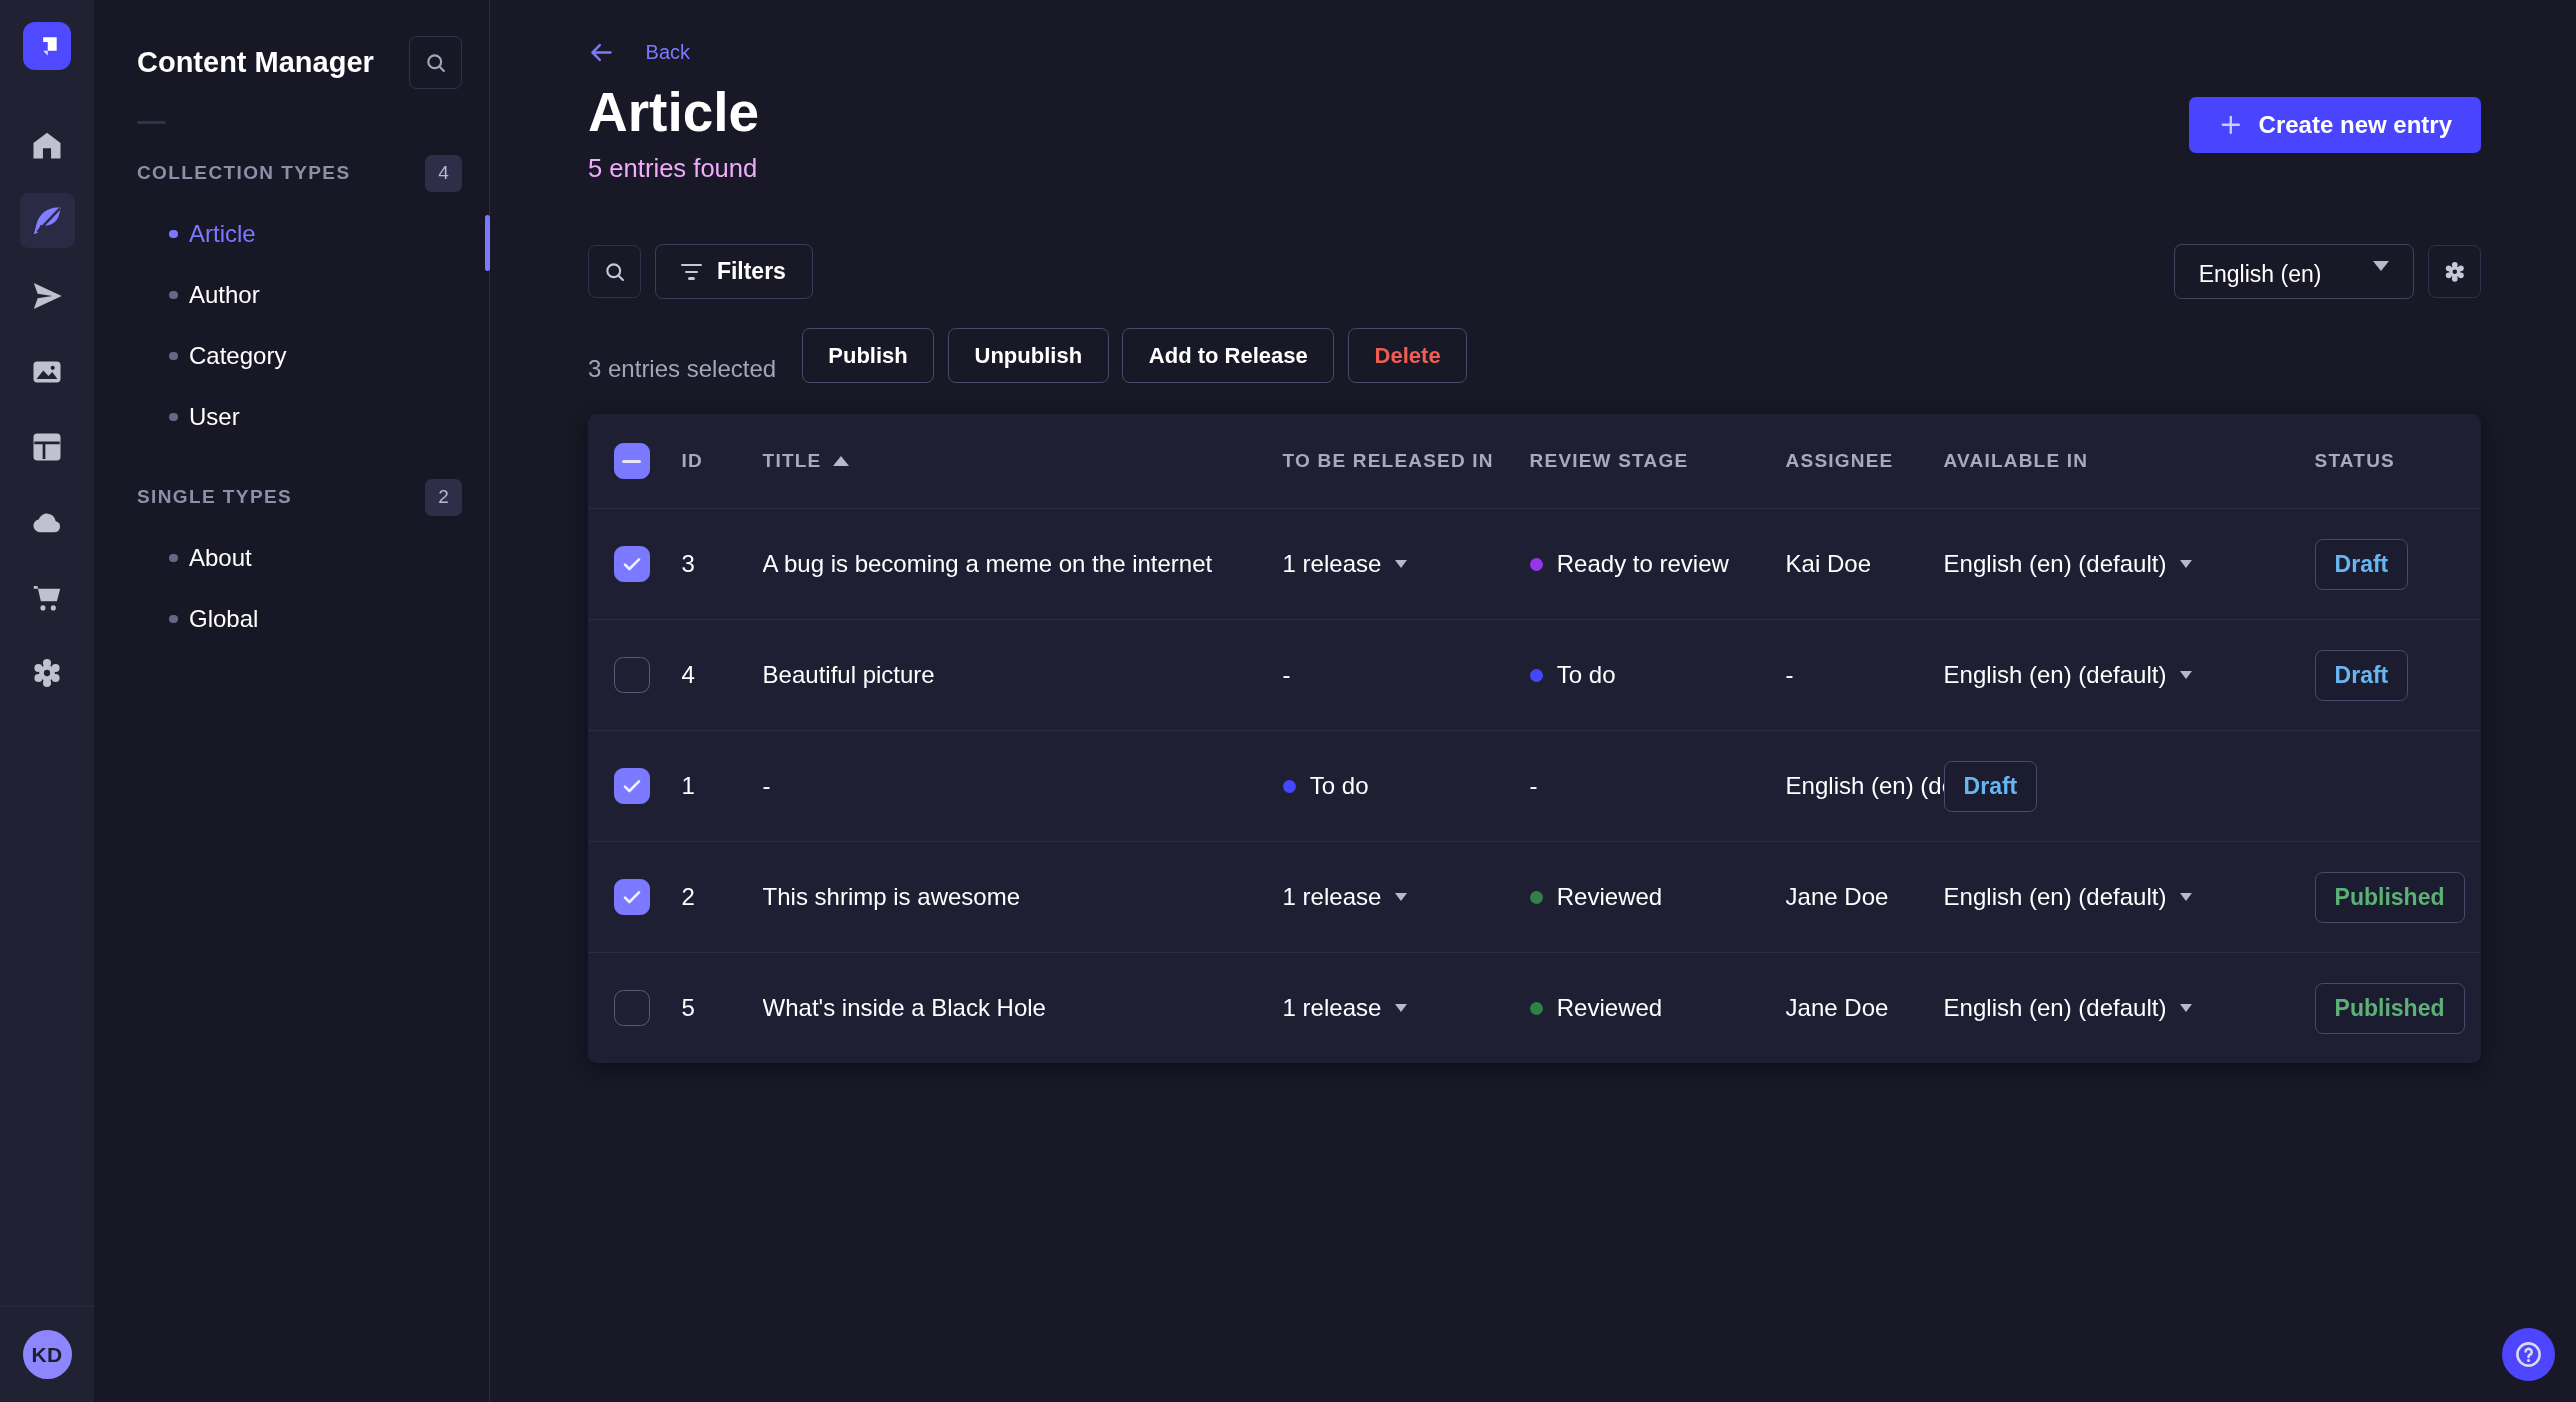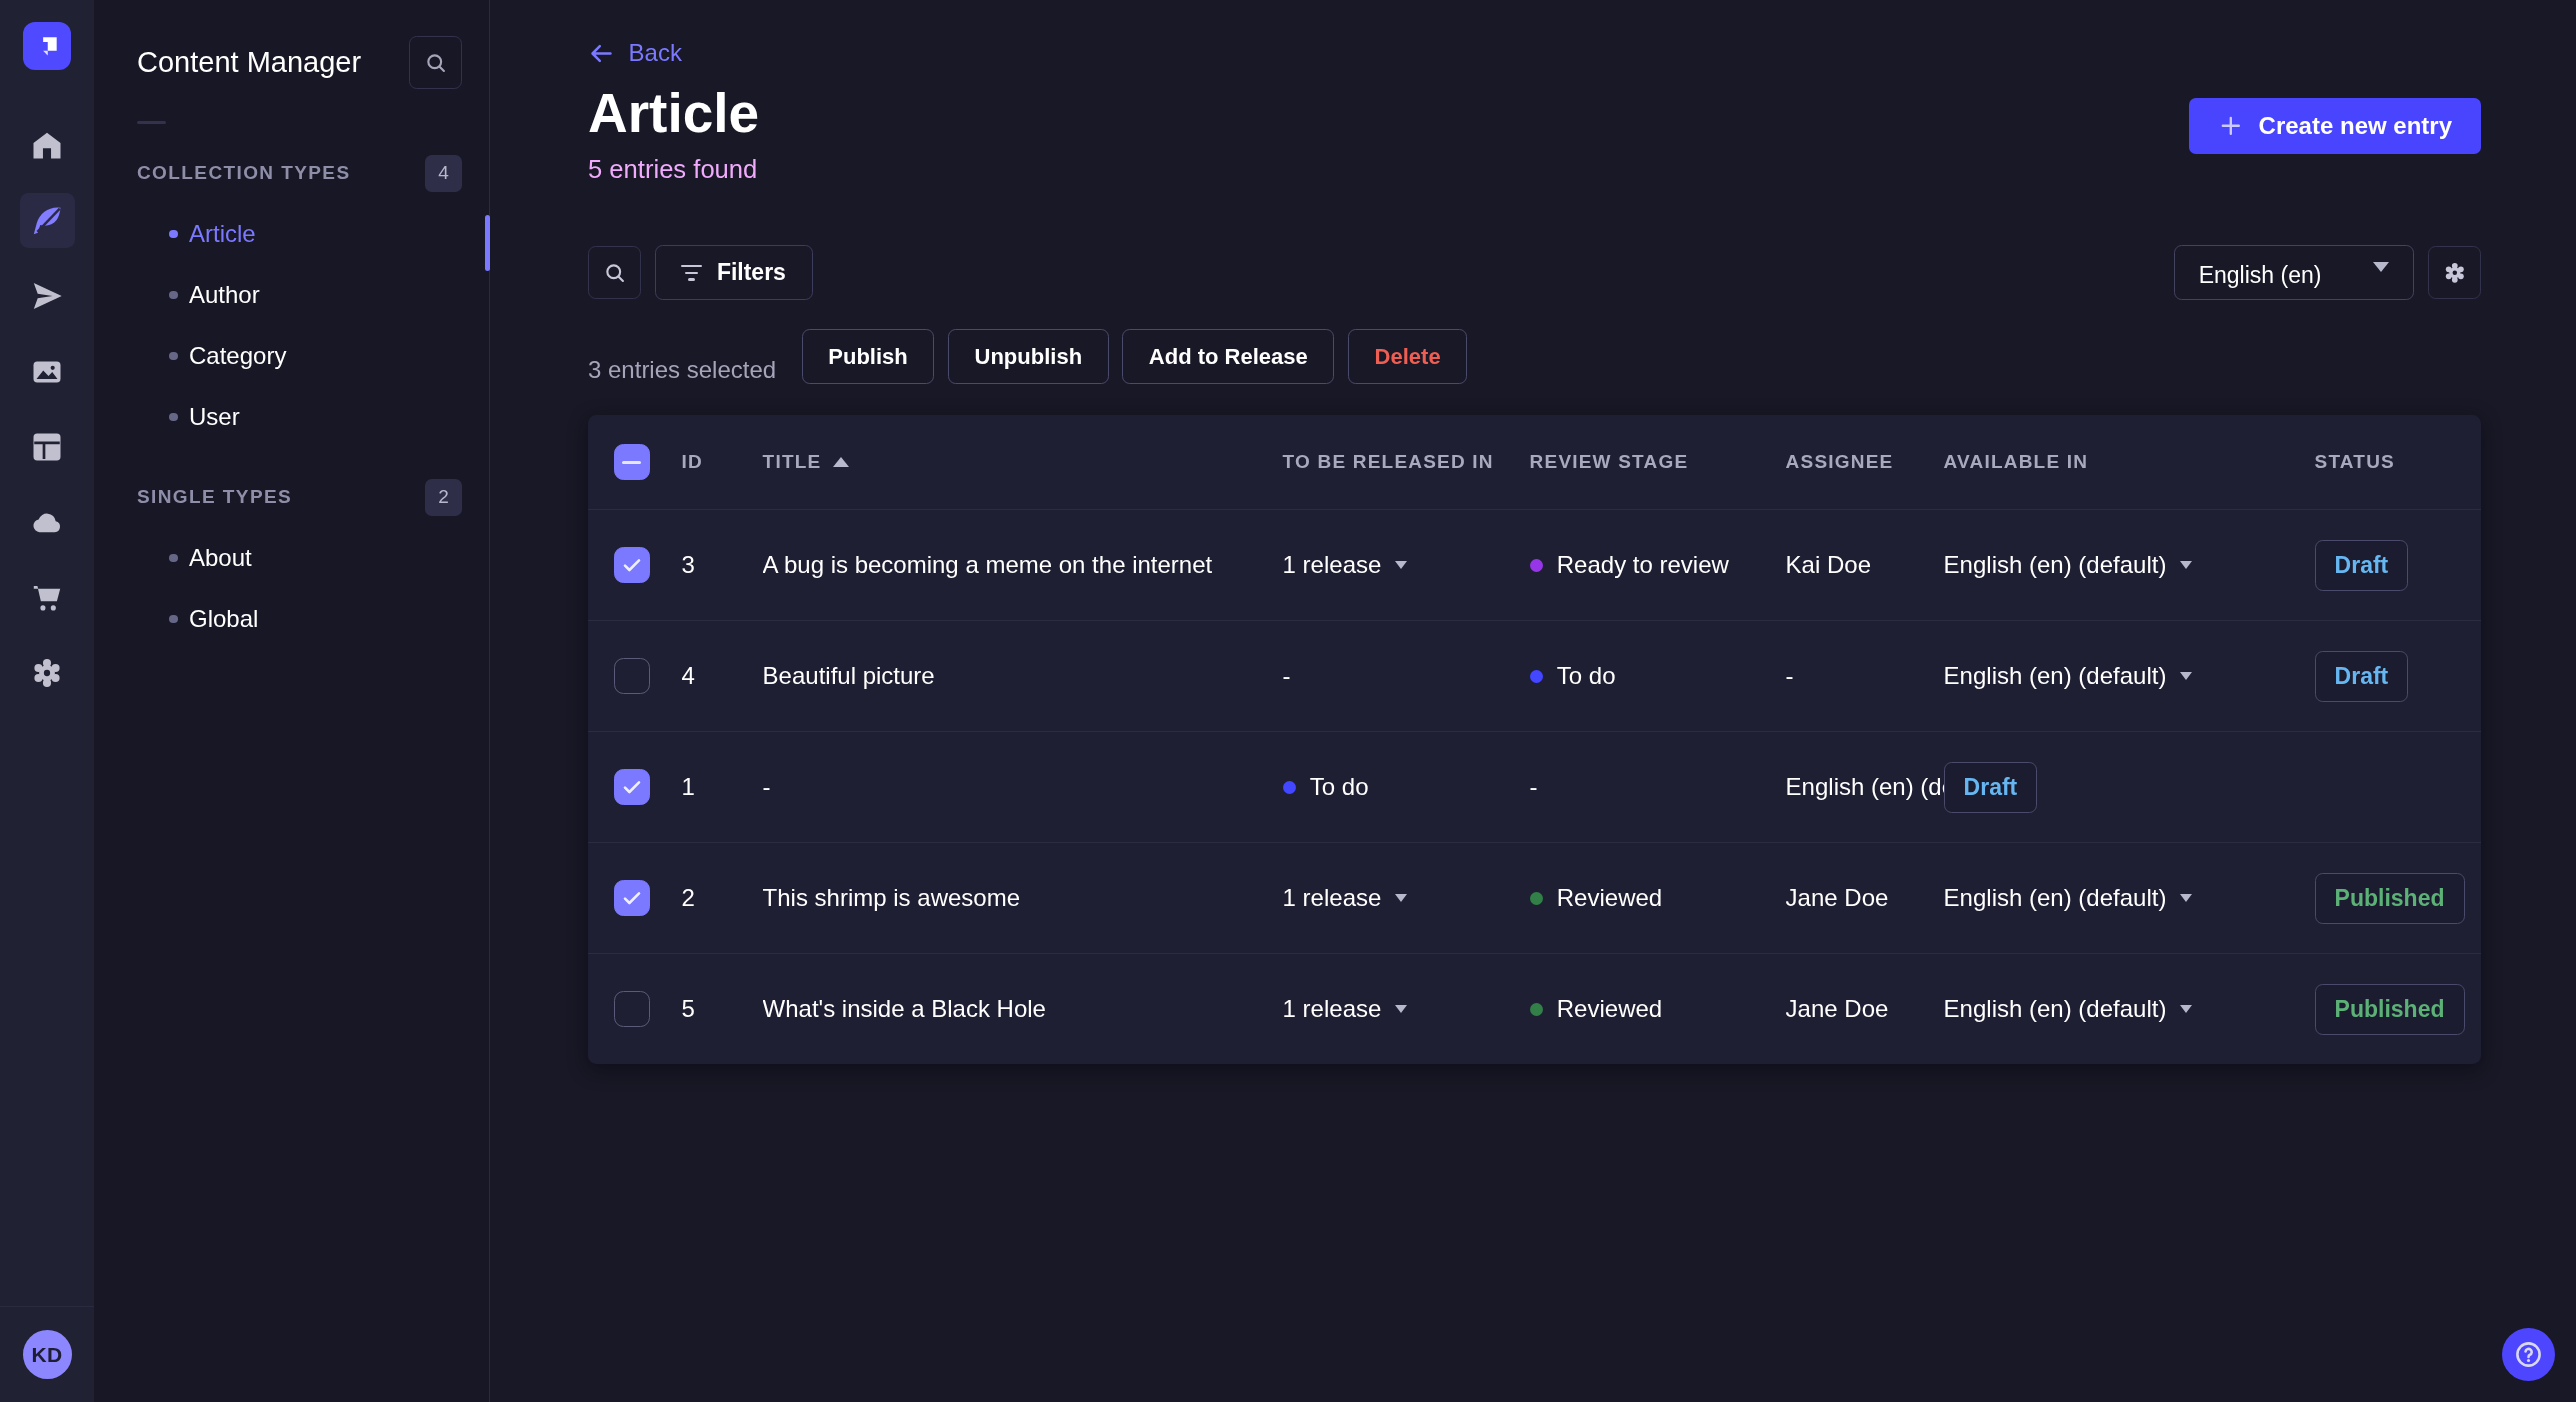--- a/index.html
+++ b/index.html
@@ -16,37 +16,37 @@
   .rail-icons { margin-top:48px; display:flex; flex-direction:column; gap:20.4px; }
   .rail-item { width:55px; height:55px; border-radius:8.5px; display:flex; align-items:center; justify-content:center; }
   .rail-item svg { width:36px; height:36px; fill:#c0c0cf; }
   .rail-item.active { background:#2a2a44; }
   .rail-item.active svg { fill:#837dff; }
   .rail-bottom { margin-top:auto; width:100%; border-top:0.9px solid #2b2b40; padding:23px 0 23px; display:flex; justify-content:center; }
   .avatar { width:49px; height:49px; border-radius:50%; background:#8c87ff; color:#1d1d33; font-size:21px; font-weight:700; display:flex; align-items:center; justify-content:center; letter-spacing:0.4px; }
   
   .subnav { width:396px; background:#171725; border-right:0.9px solid #2b2b40; flex-shrink:0; position:relative; }
   .subnav-header { display:flex; align-items:center; justify-content:space-between; padding:36px 27px 0 43px; }
-  .subnav-title { font-size:29px; font-weight:400; }
+  .subnav-title { font-size:29px; font-weight:700; }
   .icon-sq-btn { width:53px; height:53px; border:0.9px solid #32324d; border-radius:7.7px; background:transparent; display:flex; align-items:center; justify-content:center; cursor:pointer; }
   .subnav-divider { width:29px; height:2.6px; border-radius:1.7px; background:#32324d; margin:32px 0 0 43px; }
   .subnav-section { margin-top:31px; }
   .section-head { display:flex; align-items:center; justify-content:space-between; padding:0 27px 0 43px; }
   .section-label { font-size:19px; font-weight:700; letter-spacing:1.4px; color:#8e8ea9; }
   .count-chip { min-width:37px; height:37px; padding:0 8.5px; border-radius:6.8px; background:#2e2e48; color:#b8b8cc; font-size:19px; display:flex; align-items:center; justify-content:center; }
   .subnav-list { list-style:none; margin:12px 0 0; padding:0; }
   .subnav-item { height:61px; display:flex; align-items:center; padding-left:95px; position:relative; font-size:24px; color:#fff; cursor:pointer; }
   .subnav-item .bullet { position:absolute; left:75px; width:8.5px; height:8.5px; border-radius:50%; background:#666687; }
   .subnav-item.active { color:#7b79ff; }
   .subnav-item.active .bullet { background:#7b79ff; }
   .active-indicator { position:absolute; right:-0.9px; top:215px; width:5.1px; height:56px; border-radius:3.4px; background:#7b79ff; }
   
   .main { flex:1; padding:0 95px 0 98px; position:relative; }
   .back-row { margin-top:39px; display:flex; align-items:center; gap:13.6px; width:fit-content; cursor:pointer; }
-  .back-label { color:#7b79ff; font-size:24px; }
+  .back-label { color:#7b79ff; font-size:20px;margin-left:17px; }
   .title-row { display:flex; justify-content:space-between; align-items:flex-start; margin-top:17px; }
   h1.page-title { margin:0; font-size:55px; font-weight:700; line-height:1.08; }
   .subtitle { margin-top:12px; font-size:25.6px; color:#f0abfc; }
   .primary-btn { display:flex; align-items:center; gap:15.3px; height:56px; margin-top:13.6px; padding:0 29px; border:none; border-radius:6.8px; background:#4945ff; color:#fff; font-size:24px; font-weight:600; font-family:inherit; cursor:pointer; }
   .toolbar { display:flex; align-items:center; margin-top:61px; }
   .toolbar-left { display:flex; align-items:center; gap:13.6px; }
   .toolbar-right { margin-left:auto; display:flex; align-items:center; gap:13.6px; }
   .outline-btn { display:flex; align-items:center; gap:15.3px; height:55px; padding:0 25.6px; border:0.9px solid #3c3c5c; border-radius:7.7px; background:transparent; color:#fff; font-size:23px; font-weight:600; font-family:inherit; cursor:pointer; }
   .select-btn { display:flex; align-items:flex-start; gap:52px; height:55px; padding:16px 24px; border:0.9px solid #43435f; border-radius:7.7px; background:transparent; color:#fff; font-size:23px; font-family:inherit; cursor:pointer; }
   .caret-down { width:0; height:0; border-left:8.5px solid transparent; border-right:8.5px solid transparent; border-top:10.2px solid #b8b8cc; }

